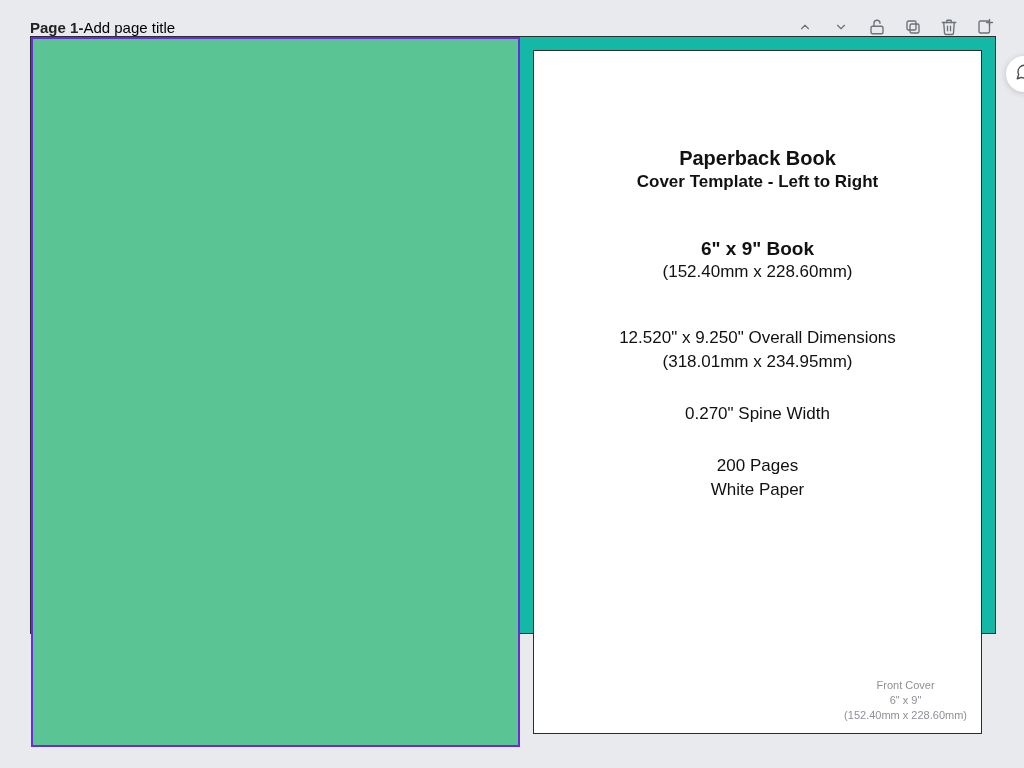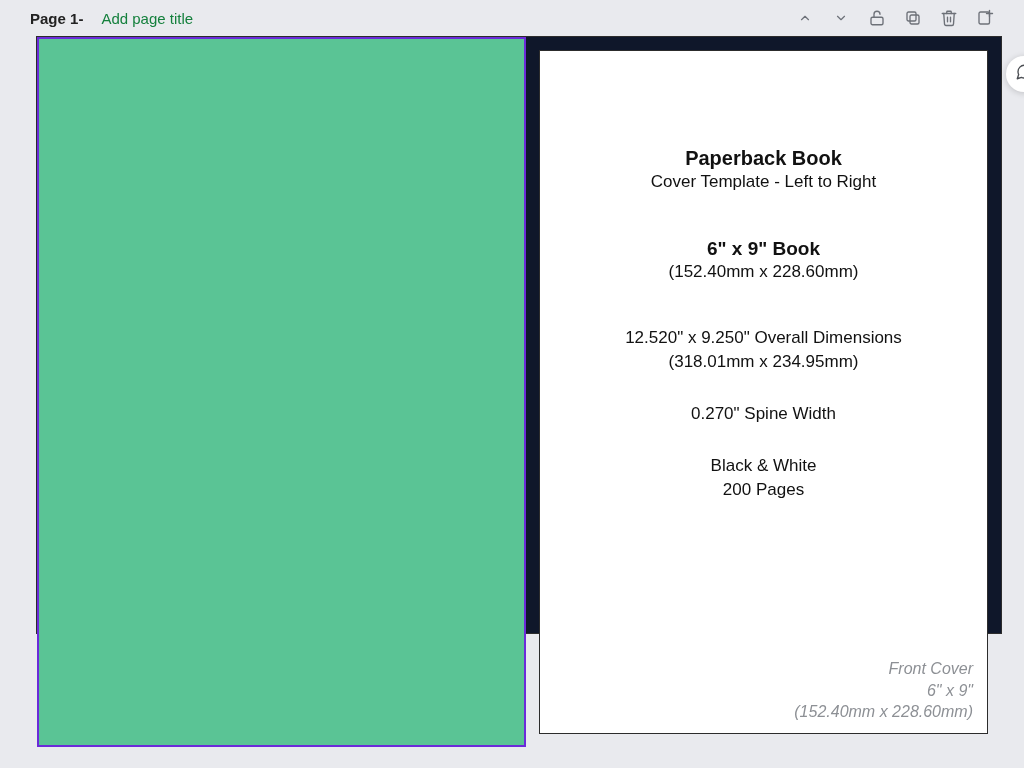--- a/index.html
+++ b/index.html
@@ -11,56 +11,56 @@
     overflow: hidden;
     position: relative;
   }
 
   
   .topbar {
     position: absolute;
     top: 0; left: 0; right: 0;
     height: 36px;
     display: flex;
-    align-items: center;
+    align-items: flex-end;
     padding: 0 30px;
   }
   .page-label {
     font-size: 15px;
     font-weight: 700;
     color: #222;
   }
   .page-title-placeholder {
     font-size: 15px;
     font-weight: 500;
-    color: #15803d;
-    margin-left: 18px;
+    color: #000000;
+    margin-left: 0;
   }
   .topbar-spacer { flex: 1; }
   .topbar-icons {
     display: flex;
     align-items: center;
     gap: 18px;
     color: #6d7178;
   }
   .topbar-icons .ticon {
     width: 18px; height: 18px;
     display: flex; align-items: center; justify-content: center;
     cursor: pointer;
   }
   .topbar-icons svg { stroke:#6d7178; }
 
   
   .stage {
     position: absolute;
     top: 36px;
-    left: 36px;
+    left: 30px;
     width: 966px;   
     height: 598px;  
-    background: #0f172a;          
+    background: #14b8a6;          
     border: 1px solid #2c2c2c;
   }
 
   
   .back-cover {
     position: absolute;
     top: 0px;
     left: 0px;
     width: 489px;   
     height: 710px;
@@ -77,34 +77,33 @@
     height: 684px;
     background: #ffffff;
     border: 1px solid #2c2c2c;
     color: #111;
     text-align: center;
     padding-top: 96px;
   }
   .front-cover .block { margin-bottom: 46px; }
   .front-cover .tight  { margin-bottom: 32px; }
   .fc-title   { font-size: 20px; font-weight: 700; }
-  .fc-sub     { font-size: 17px; font-weight: 400; margin-top: 2px;}
+  .fc-sub     { font-size: 17px; font-weight: 700; margin-top: 2px;}
   .fc-h2      { font-size: 19px; font-weight: 700; }
   .fc-line    { font-size: 17px; font-weight: 400; margin-top: 2px;}
   .fc-line + .fc-line { margin-top: 4px; }
 
   .front-cover .footer {
     position: absolute;
     right: 14px;
     bottom: 10px;
-    text-align: right;
-    font-size: 16px;
+    text-align: center;
+    font-size: 11px;
     color: #8d9095;
     line-height: 1.35;
-    font-style: italic;
   }
 
   
   .comment-pill {
     position: absolute;
     top: 56px;
     right: -18px;
     width: 36px; height: 36px;
     border-radius: 18px;
     background: #fff;
@@ -184,22 +183,22 @@
     <div class="tight">
       <div class="fc-line">12.520" x 9.250" Overall Dimensions</div>
       <div class="fc-line">(318.01mm x 234.95mm)</div>
     </div>
 
     <div class="tight">
       <div class="fc-line">0.270" Spine Width</div>
     </div>
 
     <div class="block">
-      <div class="fc-line">Black &amp; White</div>
       <div class="fc-line">200 Pages</div>
+      <div class="fc-line">White Paper</div>
     </div>
 
     <div class="footer">
       <div>Front Cover</div>
       <div>6" x 9"</div>
       <div>(152.40mm x 228.60mm)</div>
     </div>
   </div>
 </div>
 

